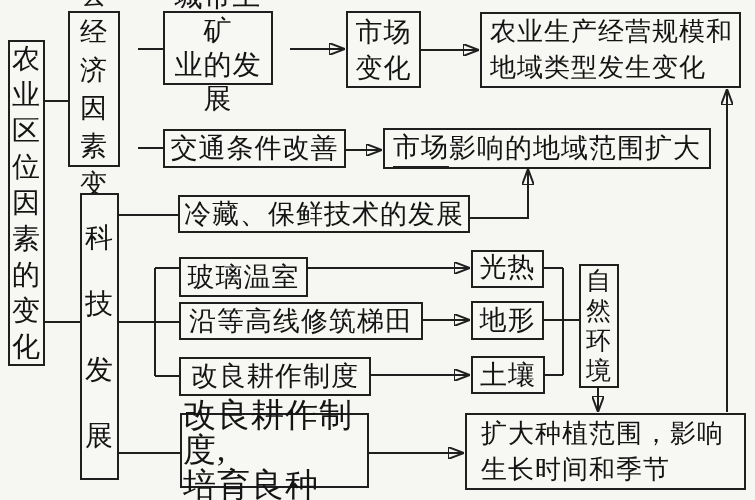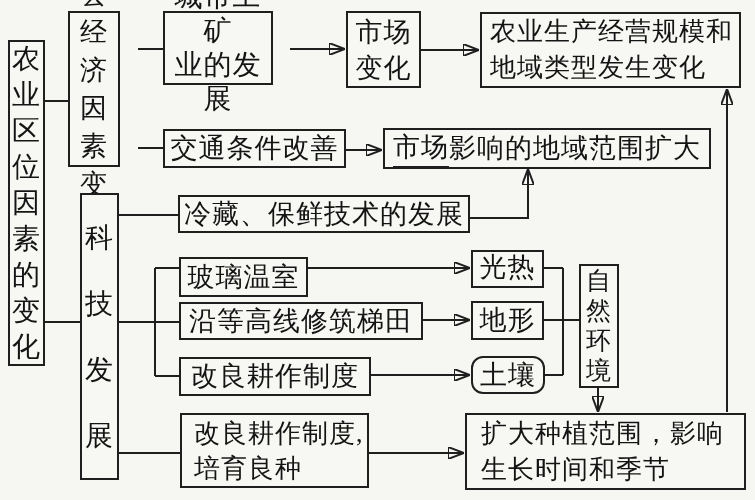--- a/index.html
+++ b/index.html
@@ -128,32 +128,32 @@
   </div>
 
   <div class="node" style="left:471px;top:250px;width:73px;height:38px;justify-content:center;">
     <span class="u">光热</span>
   </div>
 
   <div class="node" style="left:471px;top:301px;width:73px;height:39px;">
     <span>地形</span>
   </div>
 
-  <div class="node" style="left:471px;top:356px;width:74px;height:38px;border-radius:12px;">
+  <div class="node" style="left:471px;top:356px;width:74px;height:38px;">
     <span>土壤</span>
   </div>
 
   <div class="node" style="left:579px;top:264px;width:40px;height:124px;font-size:25px;line-height:30px;">
     <span>自
 然
 环
 境</span>
   </div>
 
-  <div class="node left" style="left:180px;top:413px;width:189px;height:75px;font-size:26px;line-height:35px;padding-left:12px;">
+  <div class="node left" style="left:180px;top:413px;width:189px;height:75px;font-size:33px;line-height:35px;padding-left:1px;">
     <span>改良耕作制度,
 培育良种</span>
   </div>
 
   <div class="node left" style="left:465px;top:413px;width:281px;height:77px;font-size:26px;line-height:36px;padding-left:14px;">
     <span>扩大种植范围，影响
 生长时间和季节</span>
   </div>
 
 </div>

